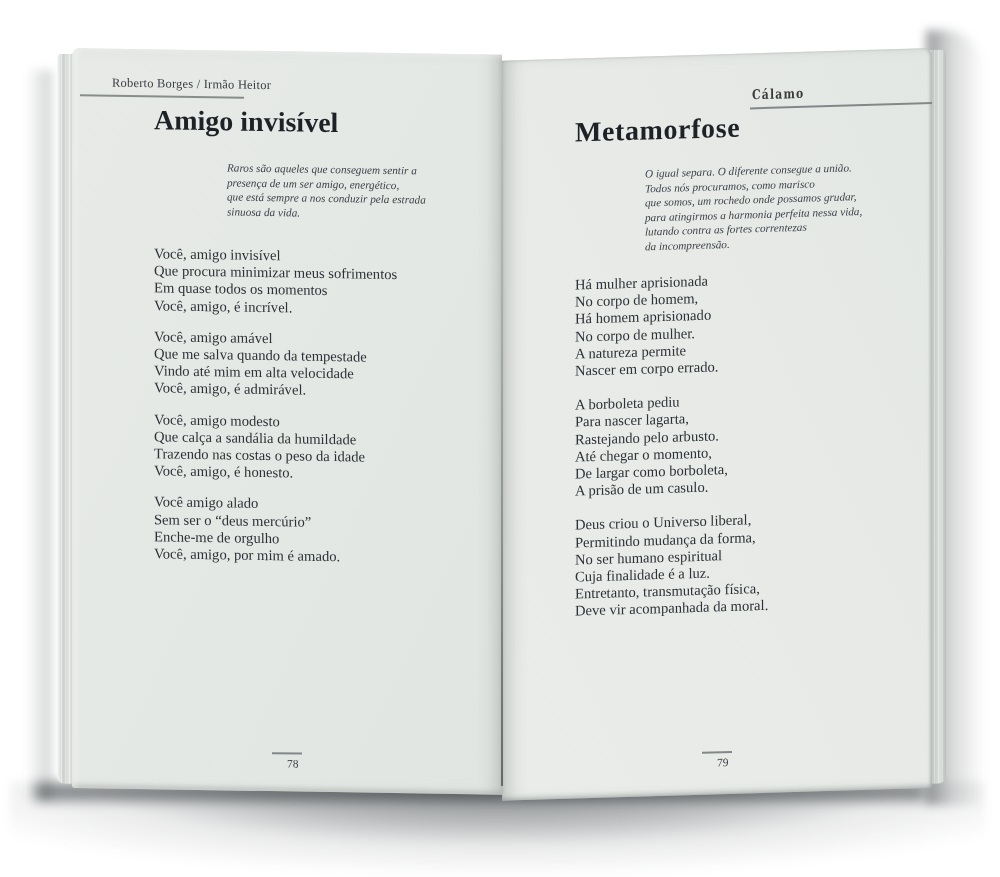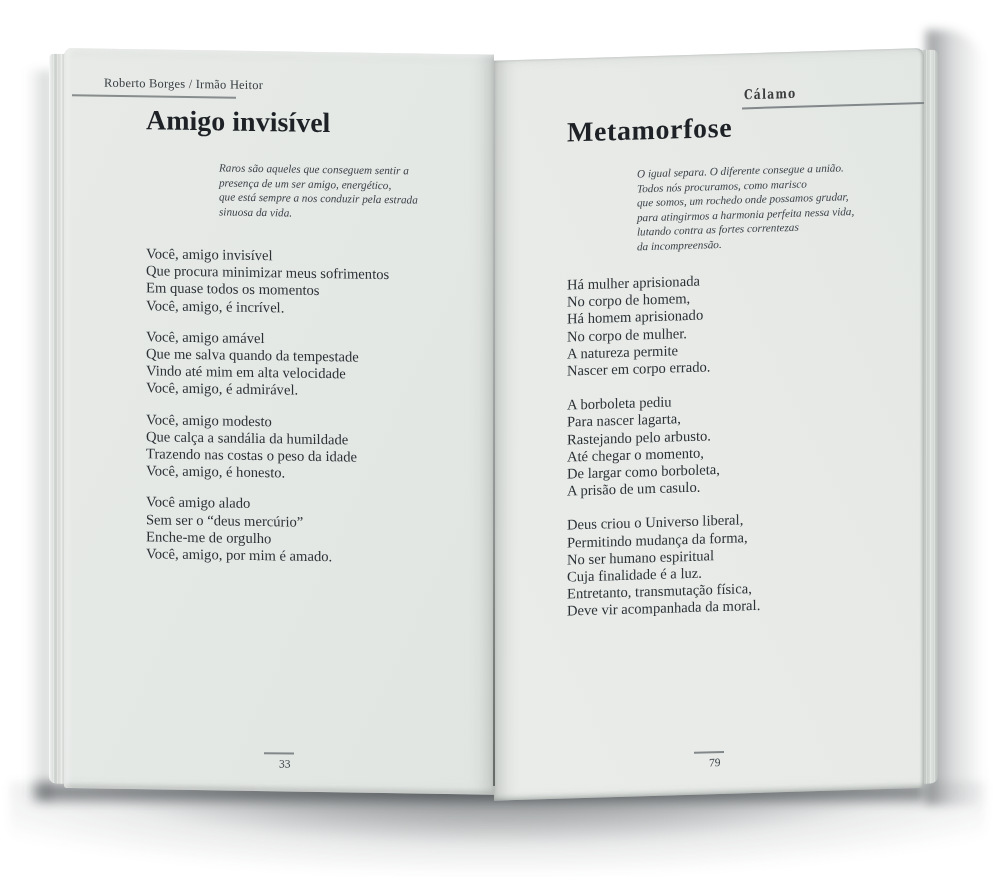--- a/index.html
+++ b/index.html
@@ -27,21 +27,21 @@
       rgba(47,53,56,0.18) 45%, rgba(47,53,56,0) 100%);
     filter: blur(5px); border-radius:0 40px 0 0;
   }
   .shadow-left {
     position:absolute; left:26px; top:70px; width:26px; height:730px;
     background: linear-gradient(to right, rgba(47,53,56,0) 0%, rgba(47,53,56,0.22) 100%);
     filter: blur(5px);
   }
 
   
-  .book { position:absolute; left:64px; top:48px; width:860px; height:742px; }
+  .book { position:absolute; left:72px; top:48px; width:860px; height:742px; }
 
   .edge-stack-left {
     position:absolute; left:-15px; top:6px; width:22px; height:730px;
     transform:skewY(1.2deg); transform-origin:100% 0;
     background:
       repeating-linear-gradient(to right, rgba(255,255,255,0.35) 0 1px, rgba(0,0,0,0) 1px 4px),
       linear-gradient(to right,#f2f4f2 0%,#ccd1ce 30%,#e3e6e3 55%,#c6cbc8 80%,#d8dcd9 100%);
     border-radius:5px 0 0 7px; z-index:1;
   }
   .edge-stack-right {
@@ -158,21 +158,21 @@
         <div class="stanza">
           <div>Você amigo alado</div>
           <div>Sem ser o “deus mercúrio”</div>
           <div>Enche-me de orgulho</div>
           <div>Você, amigo, por mim é amado.</div>
         </div>
       </div>
 
       <div class="folio lp-folio">
         <span class="folio-rule"></span>
-        <span>33</span>
+        <span>78</span>
       </div>
     </div>
 
     <div class="page right">
       <div class="rp-header">Cálamo</div>
       <div class="rule rp-rule"></div>
 
       <div class="poem-title rp-title">Metamorfose</div>
 
       <div class="epigraph rp-epi">

